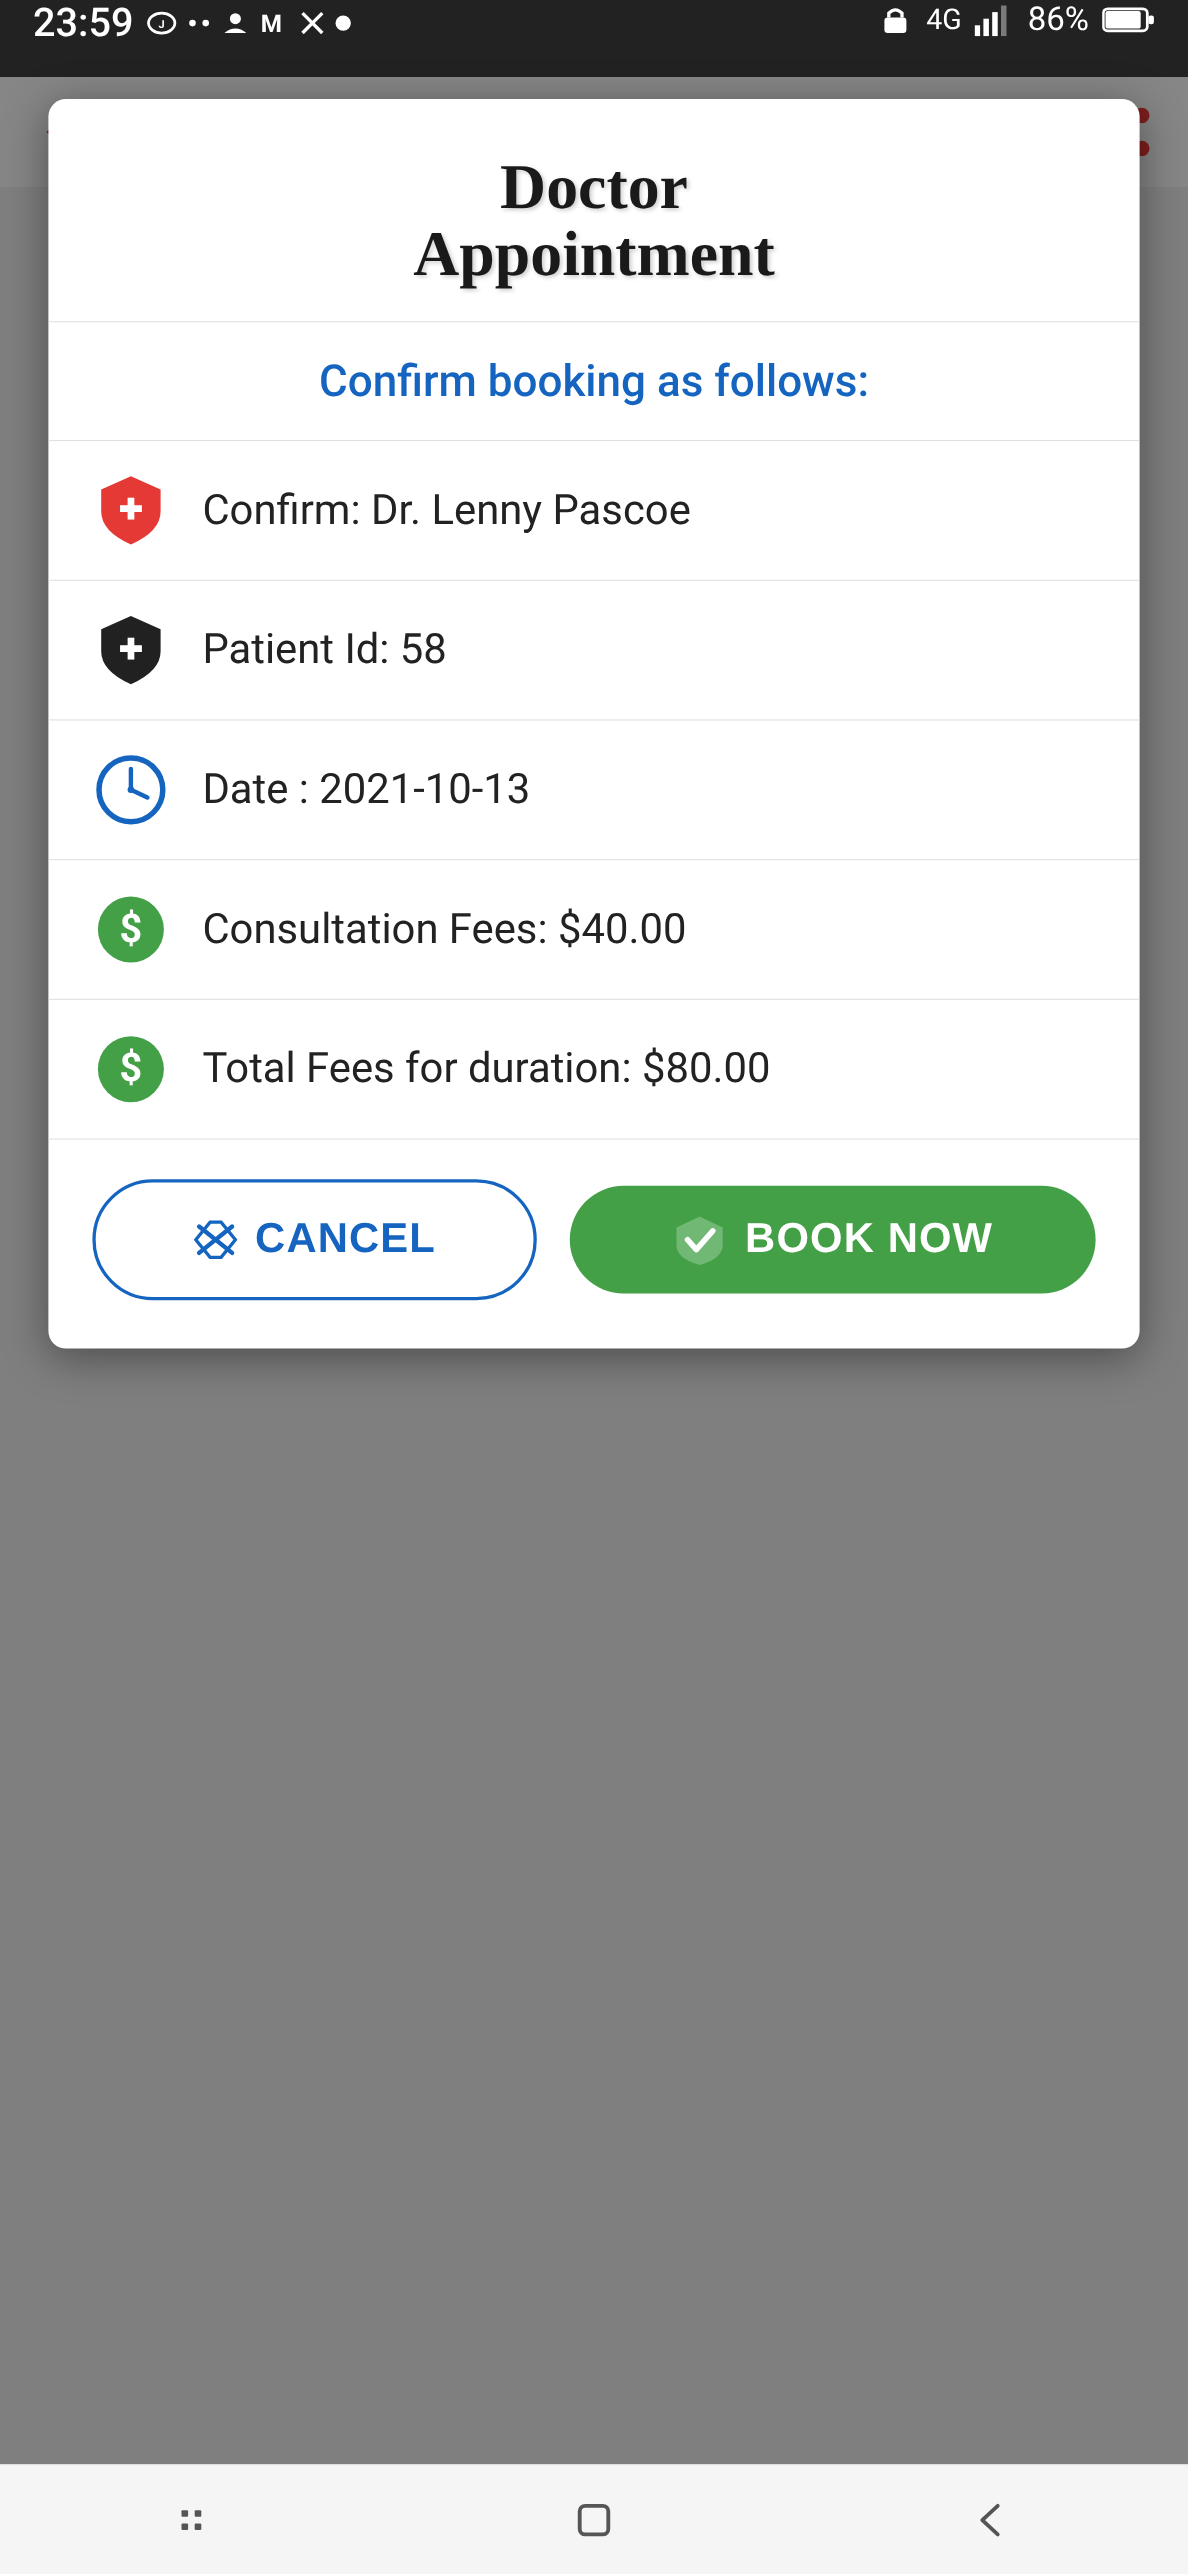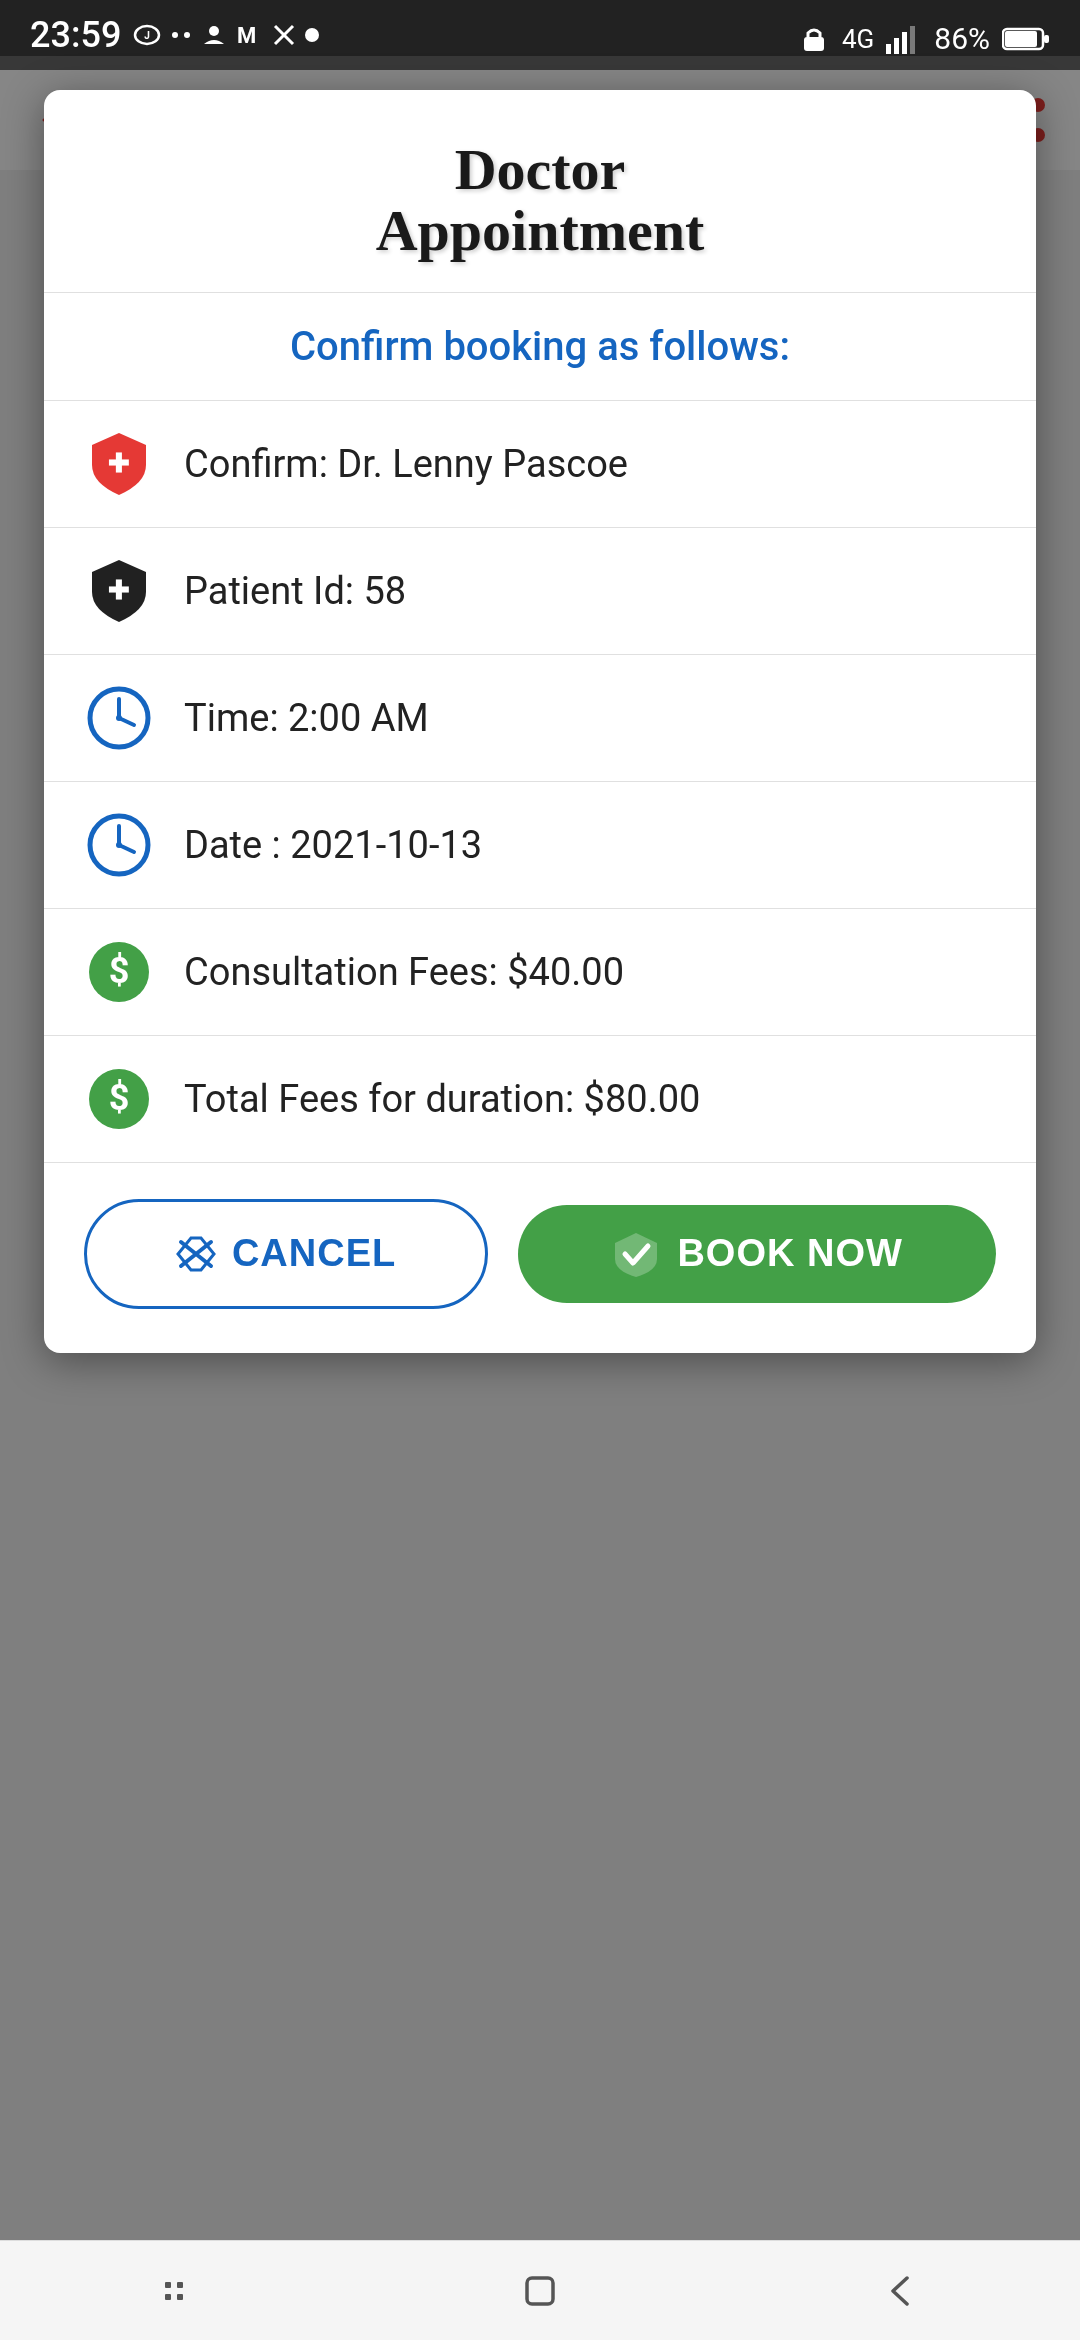--- a/index.html
+++ b/index.html
@@ -10,24 +10,24 @@
       height: 2340px;
       background: #666;
       font-family: 'Roboto', Arial, sans-serif;
       overflow: hidden;
       position: relative;
     }
 
     
     .status-bar {
       width: 100%;
-      height: 56px;
+      height: 70px;
       background: #222;
       display: flex;
-      align-items: flex-end;
+      align-items: flex-start;
       justify-content: space-between;
       padding: 0 30px;
       position: relative;
       z-index: 10;
     }
 
     .status-bar-left {
       display: flex;
       align-items: center;
       gap: 12px;
@@ -51,21 +51,20 @@
       border-radius: 50%;
       background: white;
     }
 
     .status-bar-right {
       display: flex;
       align-items: center;
       gap: 12px;
       color: white;
       font-size: 28px;
-      margin-top: 23px;
     }
 
     
     .bg-header {
       width: 100%;
       height: 100px;
       background: #f5f5f5;
       display: flex;
       align-items: center;
       padding: 0 30px;
@@ -357,41 +356,30 @@
   <div class="info-row">
     <div class="info-icon">
       <svg class="shield-black" viewBox="0 0 62 70">
         <path d="M31 4 L58 16 L58 36 Q58 54 31 66 Q4 54 4 36 L4 16 Z" fill="#212121"></path>
         <text x="31" y="43" text-anchor="middle" fill="white" font-size="26" font-weight="bold">✚</text>
       </svg>
     </div>
     <span class="info-text">Patient Id: 58</span>
   </div>
 
+
   <div class="info-row">
     <div class="info-icon">
       <svg class="clock-blue" viewBox="0 0 66 66">
         <circle cx="33" cy="33" r="29" fill="none" stroke="#1565C0" stroke-width="5"></circle>
         <line x1="33" y1="33" x2="33" y2="14" stroke="#1565C0" stroke-width="4" stroke-linecap="round"></line>
         <line x1="33" y1="33" x2="48" y2="40" stroke="#1565C0" stroke-width="4" stroke-linecap="round"></line>
         <circle cx="33" cy="33" r="3" fill="#1565C0"></circle>
       </svg>
     </div>
-    <span class="info-text">Time: 2:00 AM</span>
-  </div>
-
-  <div class="info-row">
-    <div class="info-icon">
-      <svg class="clock-blue" viewBox="0 0 66 66">
-        <circle cx="33" cy="33" r="29" fill="none" stroke="#1565C0" stroke-width="5"></circle>
-        <line x1="33" y1="33" x2="33" y2="14" stroke="#1565C0" stroke-width="4" stroke-linecap="round"></line>
-        <line x1="33" y1="33" x2="48" y2="40" stroke="#1565C0" stroke-width="4" stroke-linecap="round"></line>
-        <circle cx="33" cy="33" r="3" fill="#1565C0"></circle>
-      </svg>
-    </div>
     <span class="info-text">Date : 2021-10-13</span>
   </div>
 
   <div class="info-row">
     <div class="info-icon">
       <svg class="dollar-green" viewBox="0 0 66 66">
         <circle cx="33" cy="33" r="30" fill="#43A047"></circle>
         <text x="33" y="44" text-anchor="middle" fill="white" font-size="36" font-weight="bold">$</text>
       </svg>
     </div>

